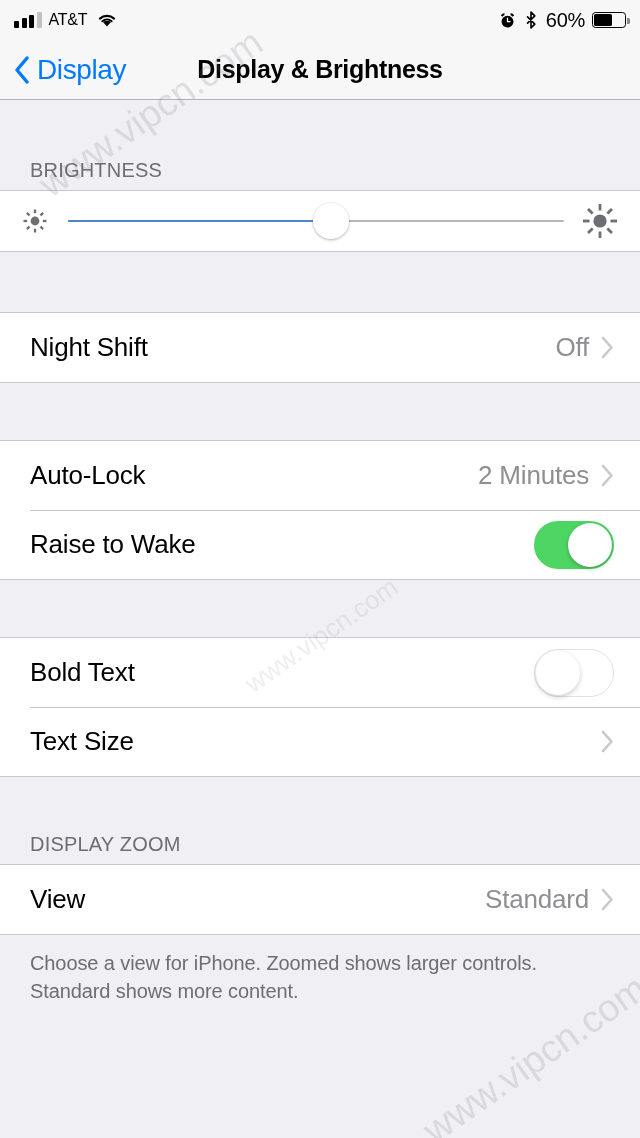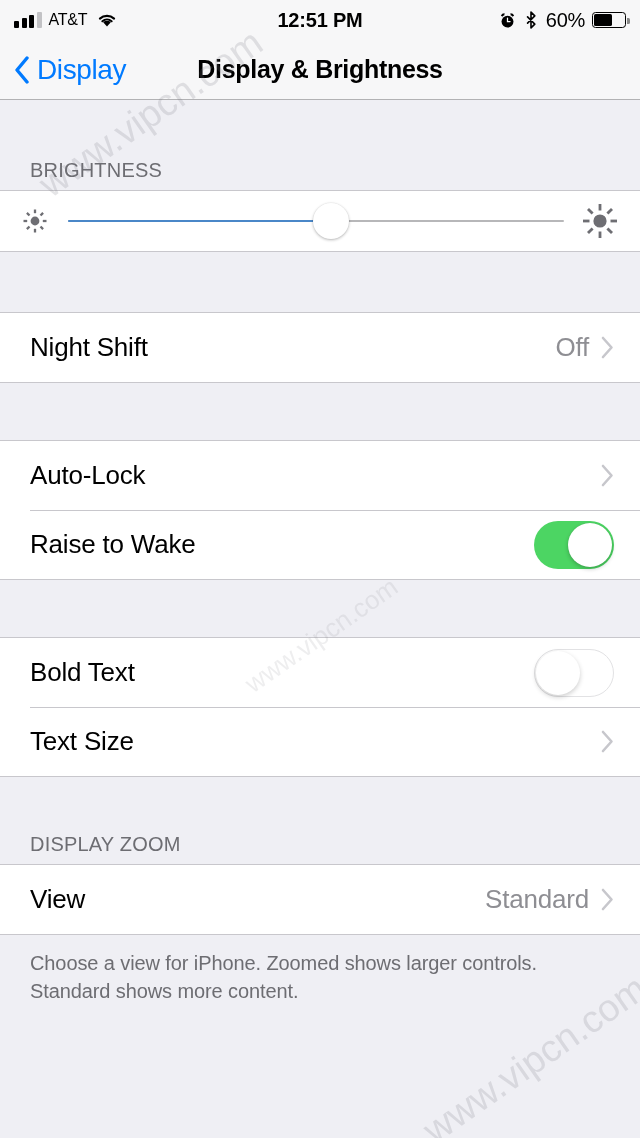--- a/index.html
+++ b/index.html
@@ -337,21 +337,20 @@
           <i></i>
       </div>
       <span class="carrier">AT&amp;T</span>
       <svg class="wifi-icon" viewBox="0 0 22 16">
         <path d="M11 14.6 L7.2 10.3 a5.6 5.6 0 0 1 7.6 0 Z" fill="#000"></path>
         <path d="M3.9 6.6 a10.6 10.6 0 0 1 14.2 0" stroke="#000" stroke-width="2.1" fill="none" stroke-linecap="round"></path>
         <path d="M6.4 9.2 a7 7 0 0 1 9.2 0" stroke="#000" stroke-width="2.1" fill="none" stroke-linecap="round"></path>
       </svg>
     </div>
 
-    <div class="sb-center">12:51 PM</div>
 
     <div class="sb-right">
       <svg class="alarm-icon" viewBox="0 0 20 20">
         <circle cx="10" cy="11.3" r="7" fill="#000"></circle>
         <path d="M2.2 4.2 a4.6 4.6 0 0 1 4.4 -2.6 l-0.4 2.6 a2.6 2.6 0 0 0 -2.2 1.4 Z" fill="#000"></path>
         <path d="M17.8 4.2 a4.6 4.6 0 0 0 -4.4 -2.6 l0.4 2.6 a2.6 2.6 0 0 1 2.2 1.4 Z" fill="#000"></path>
         <path d="M10 7.2 V11.3 H13" stroke="#fff" stroke-width="1.5" fill="none" stroke-linecap="round"></path>
       </svg>
       <svg class="bt-icon" viewBox="0 0 12 20">
         <path d="M6 1.2 V18.8 L10.2 14.6 L2.2 6.6 M2.2 13.4 L10.2 5.4 L6 1.2" stroke="#000" stroke-width="1.8" fill="none" stroke-linejoin="round" stroke-linecap="round"></path>
@@ -428,20 +427,21 @@
         </div>
       </div>
     </div>
 
     <div class="gap"></div>
 
     <div class="cells">
       <div class="cell">
         <span class="cell-label">Auto-Lock</span>
         <div class="cell-right">
+          <span class="cell-value">2 Minutes</span>
           <svg class="chev-right" viewBox="0 0 13 23">
             <path d="M2 2 L10.5 11.5 L2 21" stroke="#C7C7CC" stroke-width="2.6" fill="none" stroke-linecap="round" stroke-linejoin="round"></path>
           </svg>
         </div>
       </div>
       <div class="cell">
         <span class="cell-label">Raise to Wake</span>
         <div class="cell-right">
           <div class="switch on">
             <div class="knob"></div>

